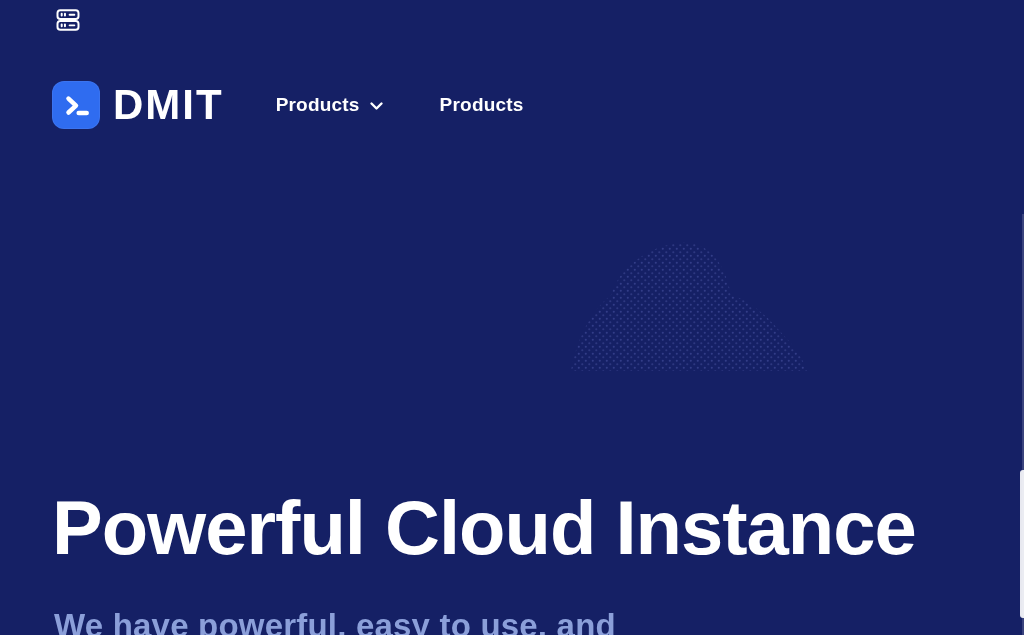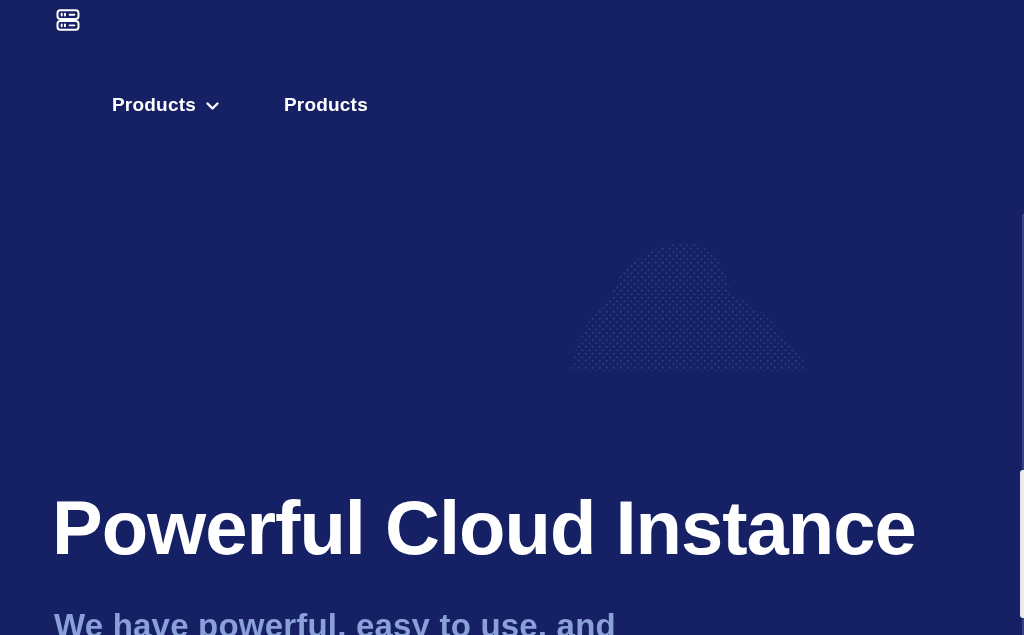--- a/index.html
+++ b/index.html
@@ -34,21 +34,21 @@
   .logo{display:flex;align-items:center;gap:13px;cursor:pointer;}
   .logo-badge{
     width:48px;height:48px;border-radius:12px;background:var(--accent-blue);
     display:flex;align-items:center;justify-content:center;
     box-shadow:0 0 0 1px rgba(255,255,255,0.06) inset;
   }
   .logo-text{font-size:42px;font-weight:700;letter-spacing:2px;line-height:1;}
   .nav{display:flex;align-items:center;gap:56px;margin-left:52px;}
   .nav-item{
     display:flex;gap:9px;
-    font-size:19px;font-weight:700;letter-spacing:.2px;cursor:pointer;white-space:nowrap;margin-left:8px;
+    font-size:19px;font-weight:700;letter-spacing:.2px;cursor:pointer;white-space:nowrap;
   }
   .nav-item .chev{display:flex;align-items:center;margin-top:2px;}
 
   
   .cloud{position:absolute;left:563px;top:233px;width:250px;height:140px;pointer-events:none;}
 
   
   .hero-title{
     position:absolute;left:52px;top:486px;
     font-size:76px;font-weight:700;letter-spacing:-1px;line-height:1.1;
@@ -82,20 +82,29 @@
       <line x1="9.4" y1="6.6" x2="9.4" y2="8.2"></line>
       <line x1="13.4" y1="7.4" x2="17.4" y2="7.4"></line>
       <line x1="6.6" y1="15.8" x2="6.6" y2="17.4"></line>
       <line x1="9.4" y1="15.8" x2="9.4" y2="17.4"></line>
       <line x1="13.4" y1="16.6" x2="17.4" y2="16.6"></line>
     </svg>
   </span>
 </div>
 
 <div class="header">
+  <div class="logo">
+    <span class="logo-badge">
+      <svg width="30" height="30" viewBox="0 0 28 28" fill="none" stroke="#FFFFFF" stroke-width="4.2" stroke-linecap="round" stroke-linejoin="round">
+        <polyline points="7,8 14,14.5 7,21"></polyline>
+        <line x1="16.5" y1="21.5" x2="24" y2="21.5"></line>
+      </svg>
+    </span>
+    <span class="logo-text">DMIT</span>
+  </div>
 
   <nav class="nav">
     <div class="nav-item">
       <span>Products</span>
       <span class="chev">
         <svg width="15" height="12" viewBox="0 0 14 12" fill="none" stroke="#FFFFFF" stroke-width="2.4" stroke-linecap="round" stroke-linejoin="round">
           <polyline points="2,3.5 7,8.5 12,3.5"></polyline>
         </svg>
       </span>
     </div>

